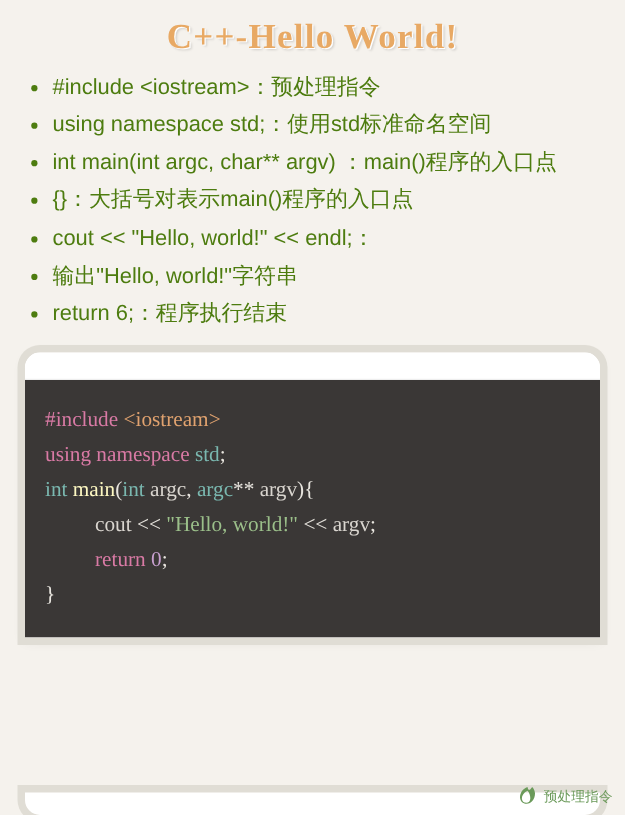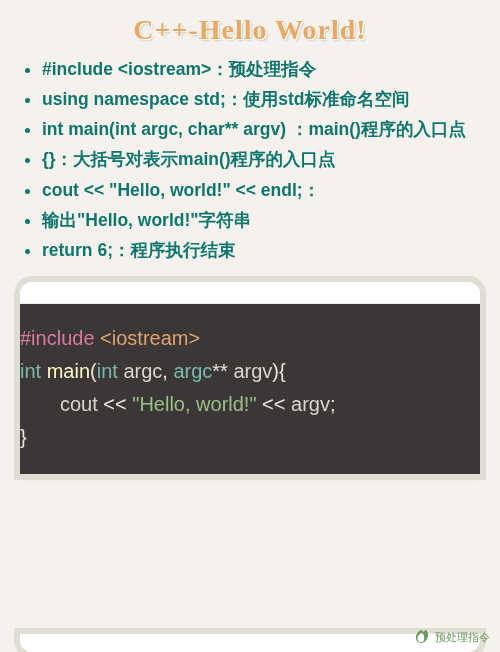--- a/index.html
+++ b/index.html
@@ -21,41 +21,41 @@
       text-shadow: 1px 1px 0 #fff, 2px 2px 2px rgba(0,0,0,0.15);
       font-family: Liberation Serif, serif;
     }
     .bullets {
       padding: 0 28px 0 42px;
       list-style: disc;
     }
     .bullets li {
       font-size: 17.5px;
       line-height: 1.55;
-      color: #0f766e;
+      color: #4d7c0f;
       margin-bottom: 3px;
-      font-weight: 700;
+      font-weight: 400;
     }
     .code-window {
       margin: 18px 20px 0 20px;
       border-radius: 12px 12px 0 0;
       overflow: hidden;
       box-shadow: 0 0 0 6px #e0ddd5, 0 2px 10px rgba(0,0,0,0.1);
       background: #fff;
     }
     .code-titlebar {
       height: 22px;
       background: #ffffff;
       border-bottom: 1px solid #eee;
     }
     .code-body {
       background: #3a3736;
-      padding: 18px 16px 20px 0;
-      font-family: Liberation Sans, sans-serif;
-      font-size: 20px;
+      padding: 18px 16px 20px 16px;
+      font-family: Liberation Serif, serif;
+      font-size: 17px;
       line-height: 1.65;
       color: #d9d5cf;
       min-height: 160px;
     }
     .kw-magenta { color: #d97aa5; }
     .kw-orange { color: #e0a26f; }
     .kw-teal { color: #7ab8b0; }
     .kw-blue { color: #fef9c3; }
     .kw-green { color: #9bbf8a; }
     .kw-num { color: #c8a0d0; }
@@ -102,22 +102,24 @@
   <li>{}：大括号对表示main()程序的入口点</li>
   <li>cout   &lt;&lt;   "Hello,   world!"   &lt;&lt;   endl;：</li>
   <li>输出"Hello, world!"字符串</li>
   <li>return 6;：程序执行结束</li>
 </ul>
 
 <div class="code-window">
   <div class="code-titlebar"></div>
   <div class="code-body">
     <div class="code-line"><span class="kw-magenta">#include</span><span class="kw-orange"> &lt;iostream&gt;</span></div>
+    <div class="code-line"><span class="kw-magenta">using</span><span class="kw-magenta"> namespace</span><span class="kw-teal"> std</span><span class="kw-punct">;</span></div>
     <div class="code-line"><span class="kw-teal">int</span><span class="kw-blue"> main</span><span class="kw-punct">(</span><span class="kw-teal">int</span><span> argc</span><span class="kw-punct">, </span><span class="kw-teal">argc</span><span class="kw-punct">** </span><span>argv</span><span class="kw-punct">){</span></div>
     <div class="code-line"><span class="indent"><span>cout </span><span class="kw-punct">&lt;&lt; </span><span class="kw-green">"Hello, world!"</span><span class="kw-punct"> &lt;&lt; </span><span>argv</span><span class="kw-punct">;</span></span></div>
+    <div class="code-line"><span class="indent"><span class="kw-magenta">return</span><span> </span><span class="kw-num">0</span><span class="kw-punct">;</span></span></div>
     <div class="code-line"><span class="kw-punct">}</span></div>
   </div>
 </div>
 
 <div class="monitor-base"></div>
 
 <div class="watermark">
   <span class="wm-icon">
     <svg viewBox="0 0 24 24" width="18" height="18">
         <path fill="#6b9a5a" d="M12 2C7 4 4 8 4 13c0 4 3 7 7 7 5 0 9-5 9-11 0-2-1-5-3-7-2 3-4 5-5 0zm0 4c2 2 3 5 3 8 0 3-2 5-4 5-3 0-5-2-5-5 0-3 2-6 6-8z"></path>

